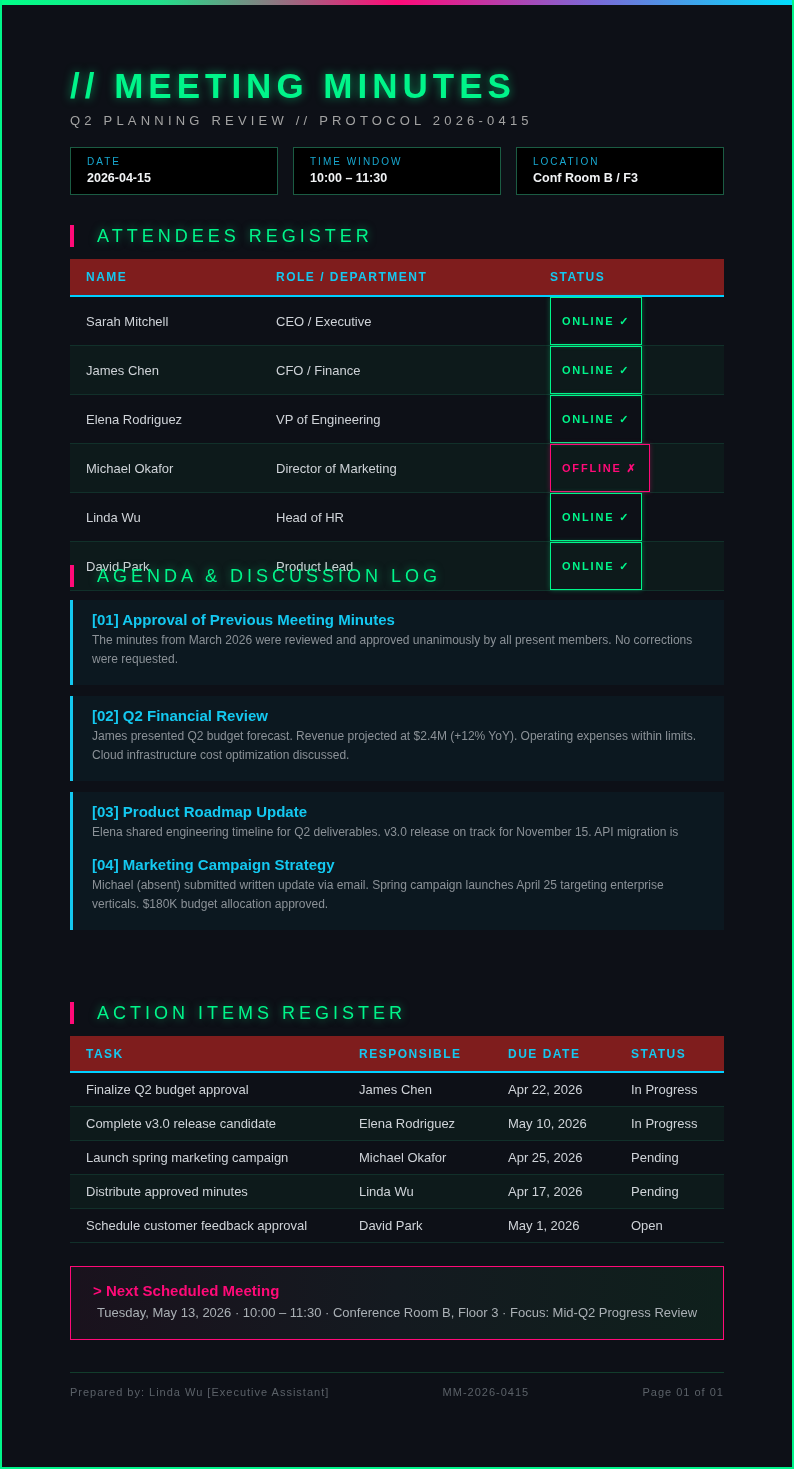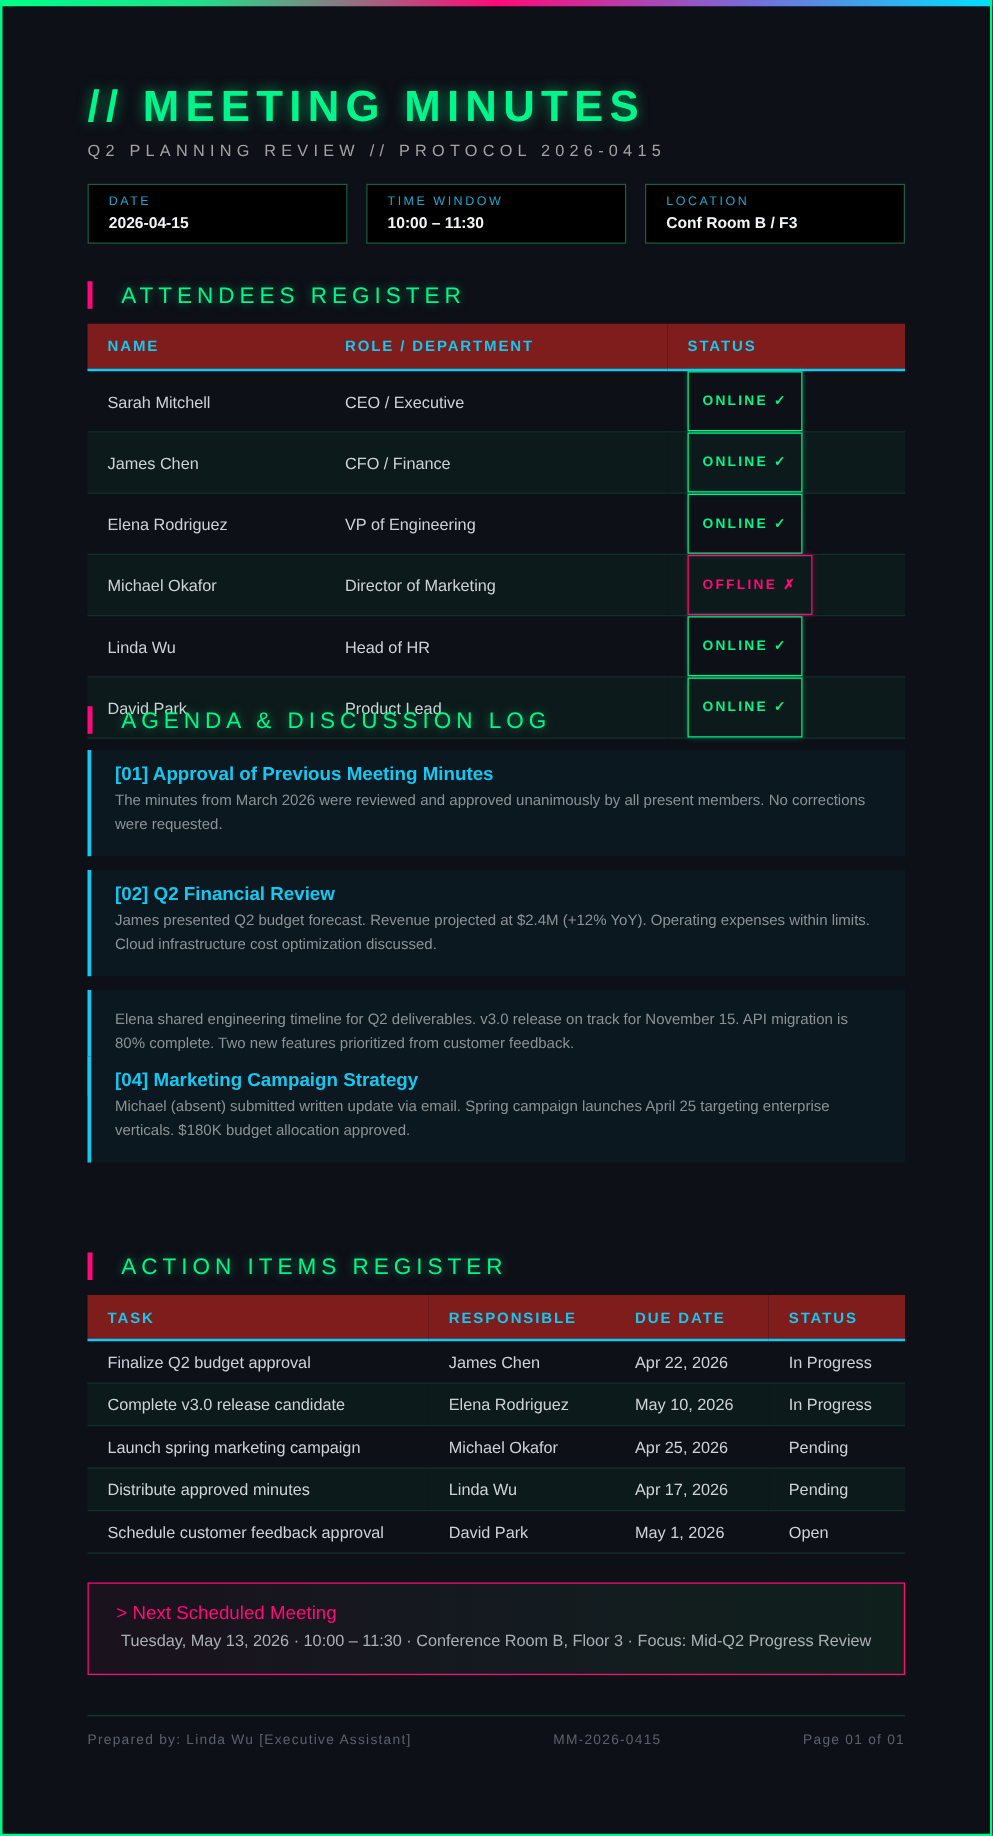--- a/index.html
+++ b/index.html
@@ -71,21 +71,21 @@
 
   .act th { height: 36px; }
   .act td { height: 34px; }
 
   .next-box {
     position: absolute; left: 0; top: 1266px; width: 654px; height: 74px;
     border: 1px solid #ff0a78;
     background: linear-gradient(90deg, #1a121d 0%, #141a20 50%, #0f201c 100%);
     padding: 15px 22px;
   }
-  .next-title { font-size: 15px; font-weight: normal; color: #ff0a78; }
+  .next-title { font-size: 15px; font-weight: bold; color: #ff0a78; }
   .next-body { font-size: 13px; color: #aab0b5; margin-top: 6px; white-space: nowrap; text-align: center; }
 
   .footer-line { position: absolute; left: 0; top: 1372px; width: 654px; height: 1px; background: #123d2c; }
   .footer {
     position: absolute; left: 0; top: 1386px; width: 654px; display: flex; justify-content: space-between;
     font-size: 11px; letter-spacing: 1px; color: #5b6168;
   }
 </style>
 </head>
 <body>
@@ -161,20 +161,21 @@
 
   <div class="agenda-item" style="top:600px;">
     <div class="agenda-title">[01] Approval of Previous Meeting Minutes</div>
     <div class="agenda-body">The minutes from March 2026 were reviewed and approved unanimously by all present members. No corrections were requested.</div>
   </div>
   <div class="agenda-item" style="top:696px;">
     <div class="agenda-title">[02] Q2 Financial Review</div>
     <div class="agenda-body">James presented Q2 budget forecast. Revenue projected at $2.4M (+12% YoY). Operating expenses within limits. Cloud infrastructure cost optimization discussed.</div>
   </div>
   <div class="agenda-item" style="top:792px;">
+    <div class="agenda-title">[03] Product Roadmap Update</div>
     <div class="agenda-body">Elena shared engineering timeline for Q2 deliverables. v3.0 release on track for November 15. API migration is 80% complete. Two new features prioritized from customer feedback.</div>
   </div>
   <div class="agenda-item" style="top:845px;">
     <div class="agenda-title">[04] Marketing Campaign Strategy</div>
     <div class="agenda-body">Michael (absent) submitted written update via email. Spring campaign launches April 25 targeting enterprise verticals. $180K budget allocation approved.</div>
   </div>
 
   <h2 class="section-head" style="top:1002px;">ACTION ITEMS REGISTER</h2>
 
   <table class="act" style="top:1036px;">

